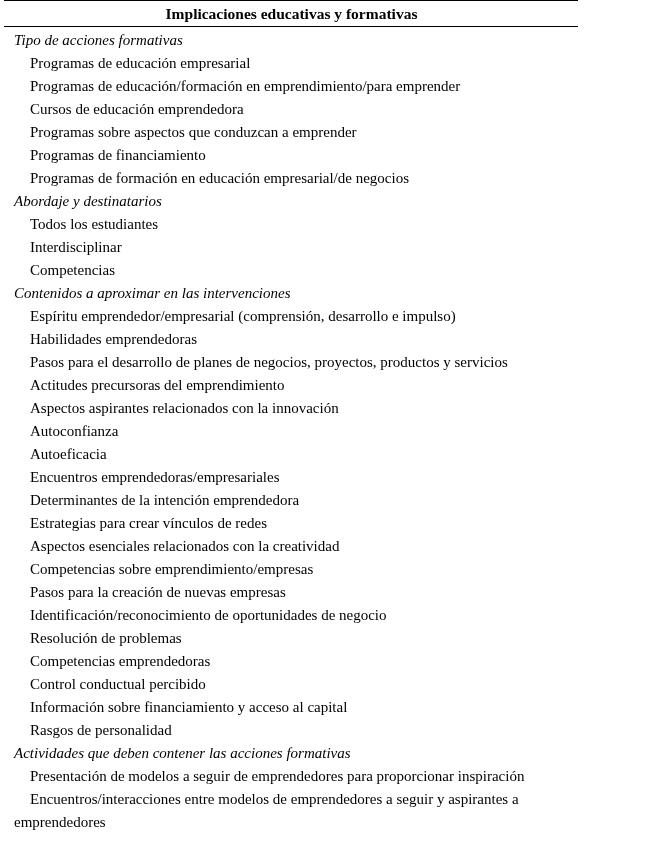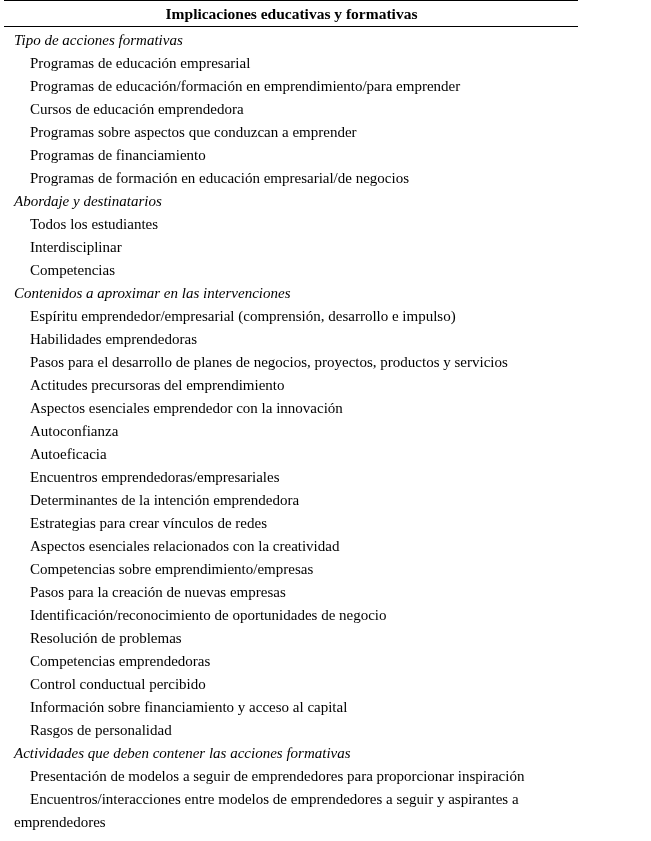--- a/index.html
+++ b/index.html
@@ -157,21 +157,21 @@
         </tr>
         <tr class="item-row">
           <td class="cell-label">Pasos para el desarrollo de planes de negocios, proyectos, productos y servicios</td>
           <td class="cell-freq">8</td>
         </tr>
         <tr class="item-row">
           <td class="cell-label">Actitudes precursoras del emprendimiento</td>
           <td class="cell-freq">7</td>
         </tr>
         <tr class="item-row">
-          <td class="cell-label">Aspectos esenciales emprendedor con la innovación</td>
+          <td class="cell-label">Aspectos aspirantes relacionados con la innovación</td>
           <td class="cell-freq">7</td>
         </tr>
         <tr class="item-row">
           <td class="cell-label">Autoconfianza</td>
           <td class="cell-freq">7</td>
         </tr>
         <tr class="item-row">
           <td class="cell-label">Autoeficacia</td>
           <td class="cell-freq">7</td>
         </tr>

